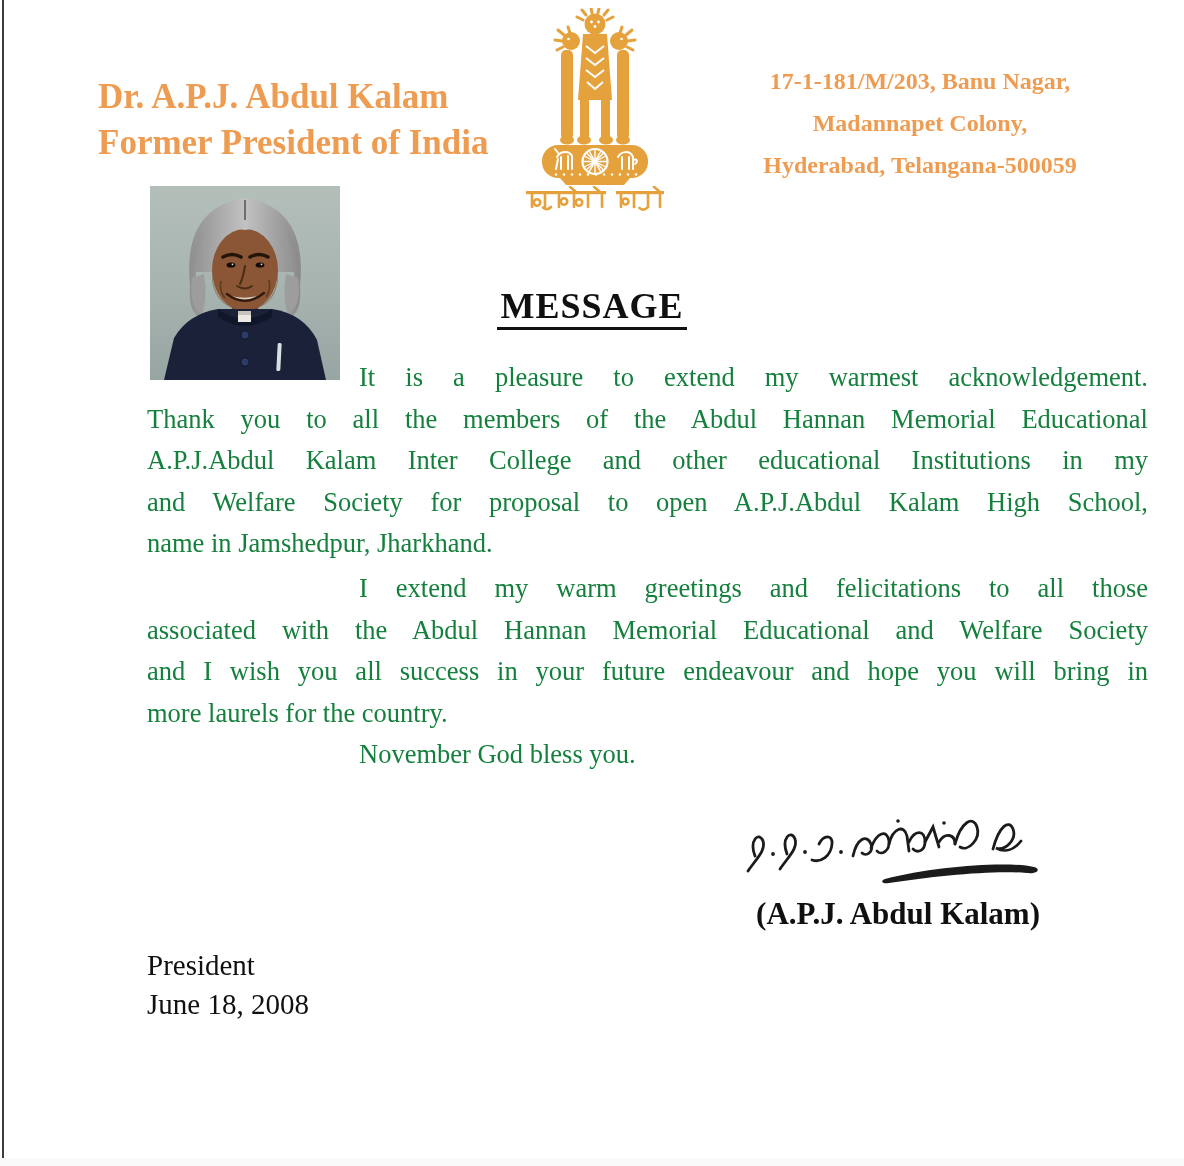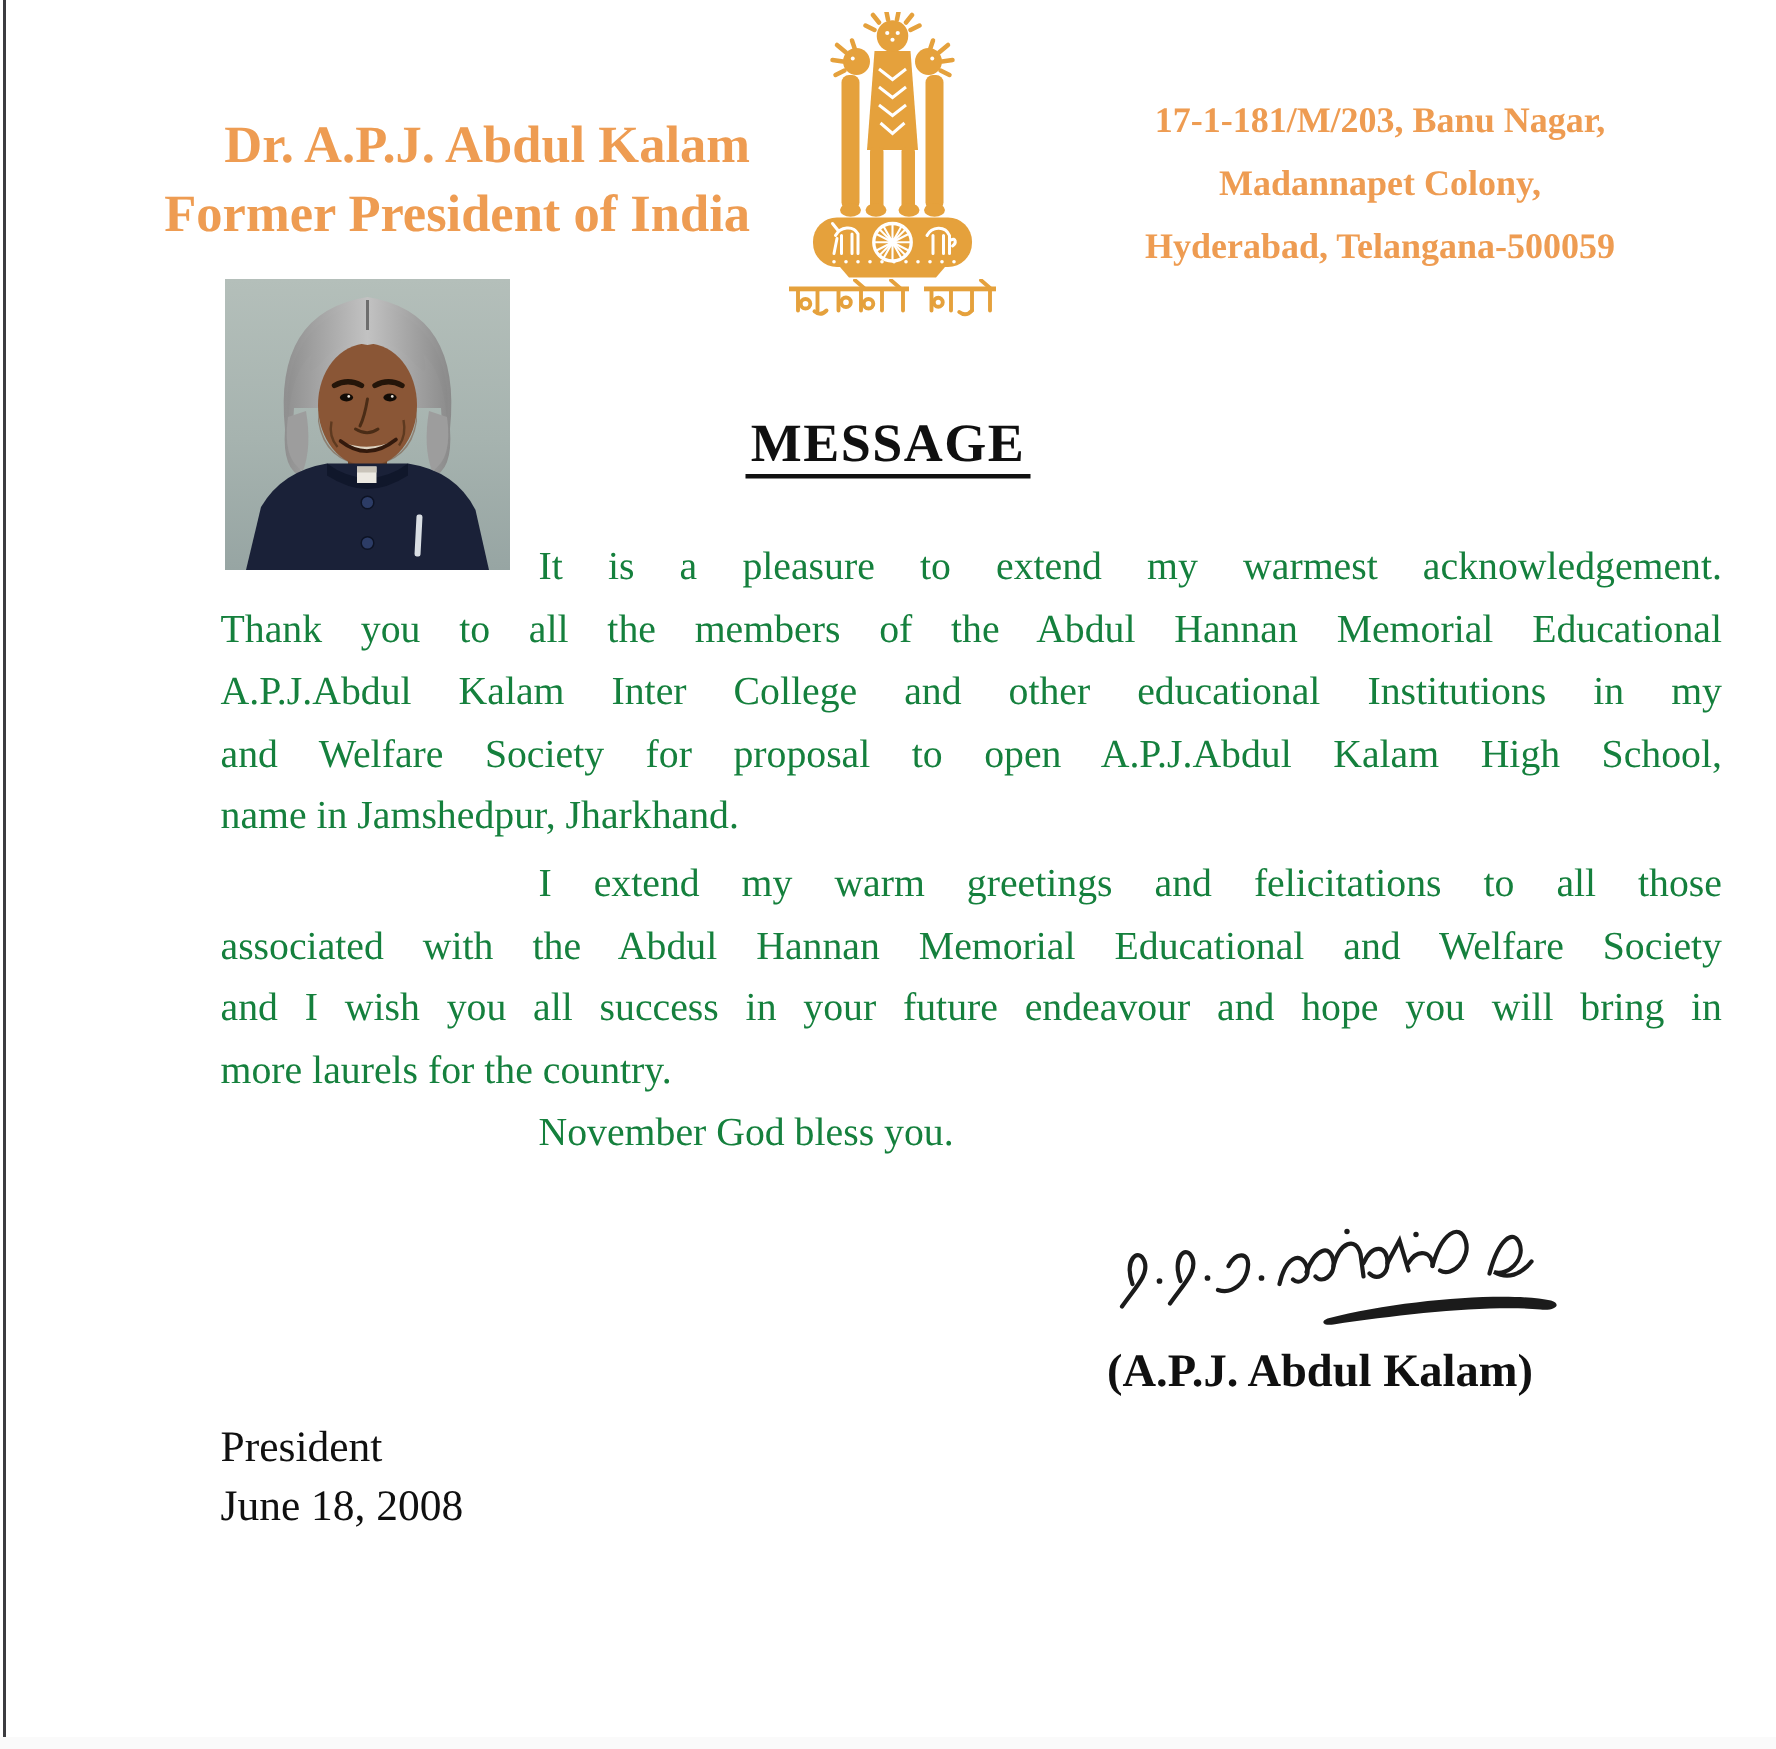--- a/index.html
+++ b/index.html
@@ -16,40 +16,40 @@
     position:absolute;left:2px;top:0;width:2px;height:100%;
     background:#3c3c40;
   }
   .bottom-strip{
     position:absolute;left:0;bottom:0;width:100%;height:8px;
     background:#fafafa;
   }
   
   .hdr-name{
     position:absolute;left:98px;top:74px;width:402px;
-    text-align:right;font-weight:700;font-size:35px;line-height:46px;
+    text-align:left;font-weight:700;font-size:35px;line-height:46px;
     color:#ee9c52;
   }
   .emblem{
     position:absolute;left:526px;top:8px;width:138px;height:206px;
   }
   .emblem svg{display:block;}
   .hdr-address{
     position:absolute;left:686px;top:60px;width:468px;
     text-align:center;font-weight:700;font-size:24px;line-height:42px;
     color:#ee9c52;
   }
   
   .photo{
     position:absolute;left:150px;top:186px;width:190px;height:194px;
     overflow:hidden;
   }
   
   .message-title{
-    position:absolute;left:0;top:274px;width:1184px;
+    position:absolute;left:0;top:285px;width:1184px;
     text-align:center;font-weight:700;font-size:36px;letter-spacing:1px;
   }
   .message-title span{
     border-bottom:3px solid #111;
     padding:0 3px 1px 3px;
   }
   
   .body-text{
     position:absolute;left:147px;top:357px;width:1001px;
     font-size:26.5px;color:#15803d;
@@ -61,21 +61,21 @@
   }
   .ln.end{text-align:left;text-align-last:left;}
   .ln.ind{padding-left:212px;}
   .ln.p2{margin-top:3px;}
   
   .sig{
     position:absolute;left:735px;top:798px;width:320px;height:100px;
   }
   .sig-name{
     position:absolute;left:720px;top:896px;width:320px;
-    text-align:center;font-weight:700;font-size:31px;
+    text-align:right;font-weight:700;font-size:31px;
   }
   
   .footer{
     position:absolute;left:147px;top:946px;
     font-size:29px;line-height:39px;
   }
 </style>
 </head>
 <body>
 

